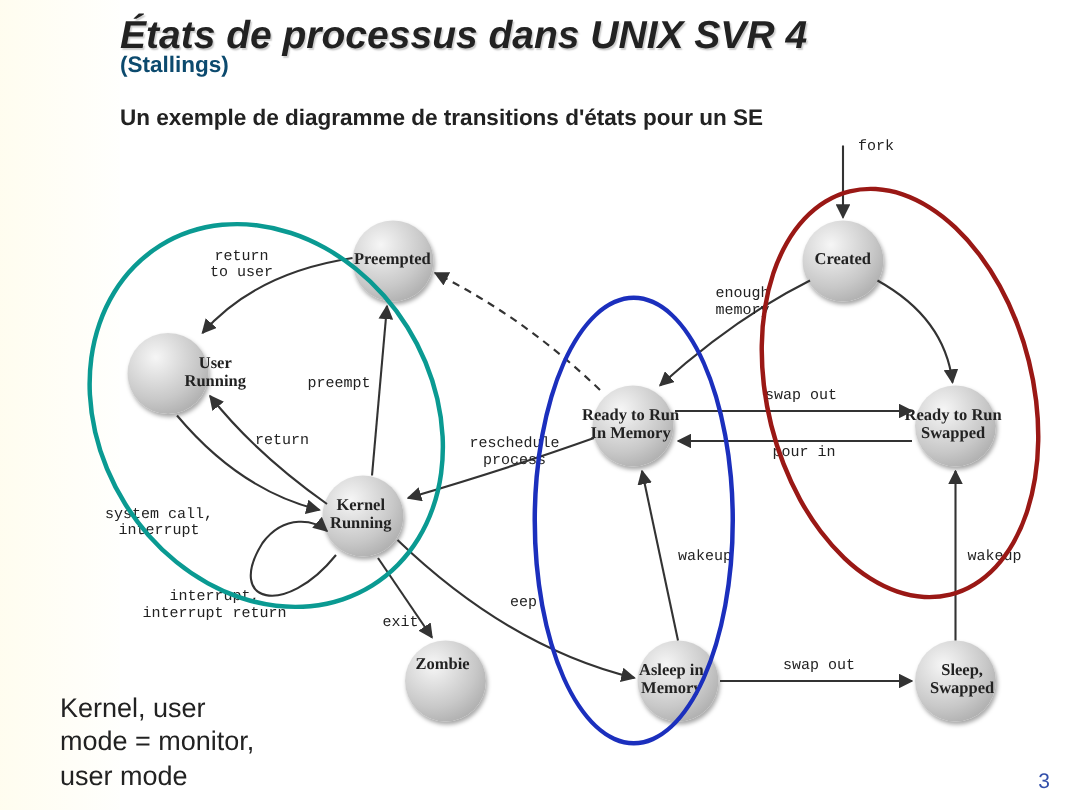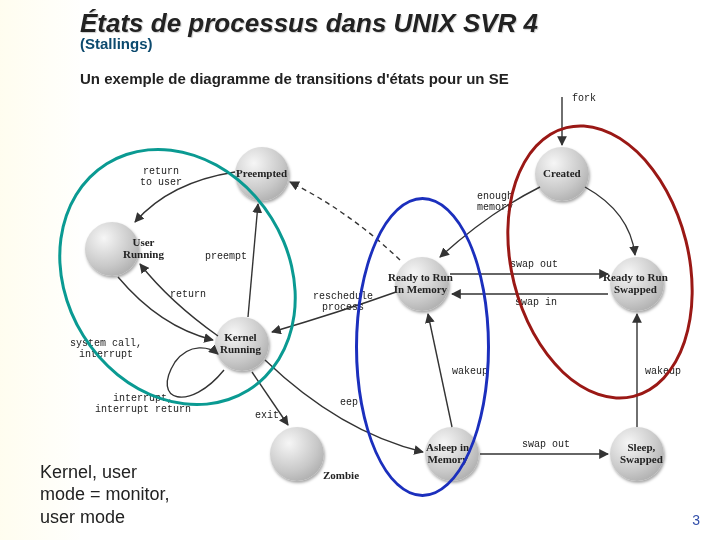--- a/index.html
+++ b/index.html
@@ -124,21 +124,21 @@
   <div class="node" style="left:45px; top:130px;"></div>
   <div class="node-label" style="left:47px; top:145px;margin-left:36px;">User<br>Running</div>
 
   <div class="node" style="left:175px; top:225px;"></div>
   <div class="node-label" style="left:180px; top:240px;">Kernel<br>Running</div>
 
   <div class="node" style="left:195px; top:55px;"></div>
   <div class="node-label" style="left:196px; top:76px;">Preempted</div>
 
   <div class="node" style="left:230px; top:335px;"></div>
-  <div class="node-label" style="left:237px; top:378px;margin-left:46px;">Zombie</div>
+  <div class="node-label" style="left:237px; top:346px;">Zombie</div>
 
   <div class="node" style="left:385px; top:335px;"></div>
   <div class="node-label" style="left:386px; top:350px;">Asleep in<br>Memory</div>
 
   <div class="node" style="left:355px; top:165px;"></div>
   <div class="node-label" style="left:348px; top:180px;">Ready to Run<br>In Memory</div>
 
   <div class="node" style="left:495px; top:55px;"></div>
   <div class="node-label" style="left:503px; top:76px;">Created</div>
 
@@ -186,21 +186,21 @@
     <path d="M 78 185 Q 120 235 173 248" stroke="#333" fill="none" stroke-width="1.4" marker-end="url(#ah)"></path>
 
     <path d="M 184 278 C 150 320 110 310 135 270 C 150 250 170 255 178 262" stroke="#333" fill="none" stroke-width="1.4" marker-end="url(#ah)"></path>
 
     <path d="M 212 280 L 248 333" stroke="#333" fill="none" stroke-width="1.4" marker-end="url(#ah)"></path>
   </svg>
 
   <div class="edge-label" style="left:532px; top:2px;">fork</div>
   <div class="edge-label" style="left:437px; top:100px;">enough<br>memory</div>
   <div class="edge-label" style="left:470px; top:168px;">swap out</div>
-  <div class="edge-label" style="left:475px; top:206px;">swap in</div>
+  <div class="edge-label" style="left:475px; top:206px;">pour in</div>
   <div class="edge-label" style="left:482px; top:348px;">swap out</div>
   <div class="edge-label" style="left:412px; top:275px;">wakeup</div>
   <div class="edge-label" style="left:605px; top:275px;">wakeup</div>
   <div class="edge-label" style="left:300px; top:306px;">eep</div>
   <div class="edge-label" style="left:273px; top:200px;">reschedule<br>process</div>
   <div class="edge-label" style="left:130px; top:198px;">return</div>
   <div class="edge-label" style="left:165px; top:160px;">preempt</div>
   <div class="edge-label" style="left:100px; top:75px;">return<br>to user</div>
   <div class="edge-label" style="left:30px; top:213px;margin-top:34px;">system call,<br>interrupt</div>
   <div class="edge-label" style="left:55px; top:302px;">interrupt,<br>interrupt return</div>

